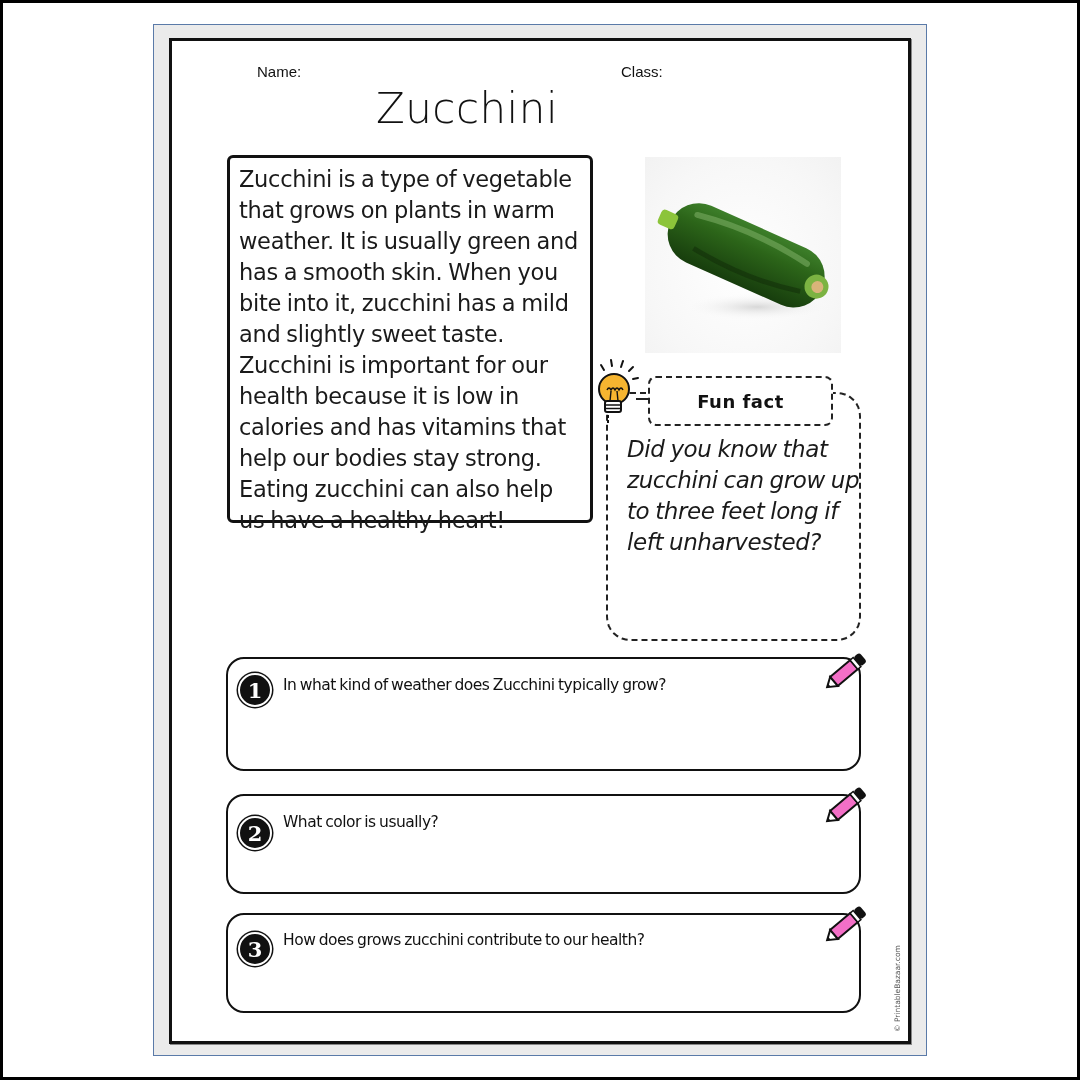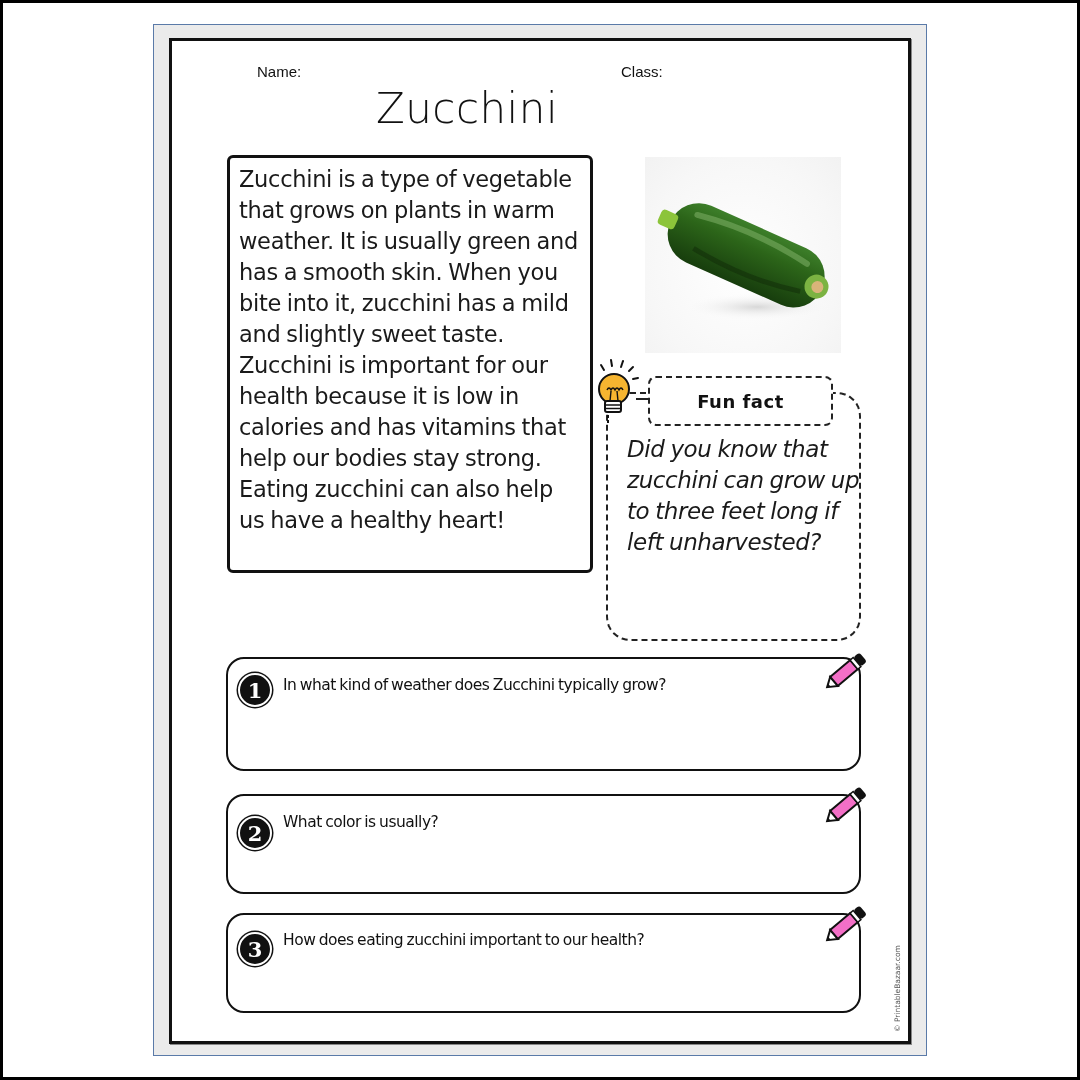--- a/index.html
+++ b/index.html
@@ -28,21 +28,21 @@
     .label.name { left: 257px; }
     .label.class { left: 621px; }
 
     .title {
       position: absolute; left: 169px; width: 596px; top: 84px; text-align: center;
       font-family: "DejaVu Sans", sans-serif; font-weight: 300; font-size: 42px; color: #111;
       letter-spacing: 0.5px;
     }
 
     .reading-box {
-      position: absolute; left: 227px; top: 155px; width: 366px; height: 418px;
+      position: absolute; left: 227px; top: 155px; width: 366px; height: 368px;
       border: 3px solid #111; border-radius: 6px; background: #fff;
       padding: 6px 8px 0 9px;
     }
     .reading-text {
       font-family: "DejaVu Sans", sans-serif; font-size: 22.5px; line-height: 31px;
       color: #1a1a1a; letter-spacing: -0.3px; word-spacing: -1px;
     }
 
     .zucchini-image {
       position: absolute; left: 645px; top: 157px; width: 196px; height: 196px;
@@ -180,21 +180,21 @@
 <div class="question-box q1">
   <div class="q-num">1</div>
   <div class="q-text">In what kind of weather does Zucchini typically grow?</div>
 </div>
 <div class="question-box q2">
   <div class="q-num">2</div>
   <div class="q-text">What color is usually?</div>
 </div>
 <div class="question-box q3">
   <div class="q-num">3</div>
-  <div class="q-text">How does eating zucchini important to our health?</div>
+  <div class="q-text">How does grows zucchini contribute to our health?</div>
 </div>
 
 <div class="pencil-icon p1">
   <svg viewBox="0 0 52 46" width="52" height="46">
     <g transform="rotate(-40 26 23)">
       <polygon points="4,23 13,17 13,29" fill="#fff" stroke="#111" stroke-width="2"></polygon>
       <polygon points="4,23 7,21 7,25" fill="#111"></polygon>
       <rect x="13" y="17" width="26" height="12" fill="#f36fc7" stroke="#111" stroke-width="2"></rect>
       <rect x="39" y="17" width="4" height="12" fill="#fff" stroke="#111" stroke-width="1.5"></rect>
       <rect x="43" y="17" width="8" height="12" rx="3" fill="#111"></rect>

